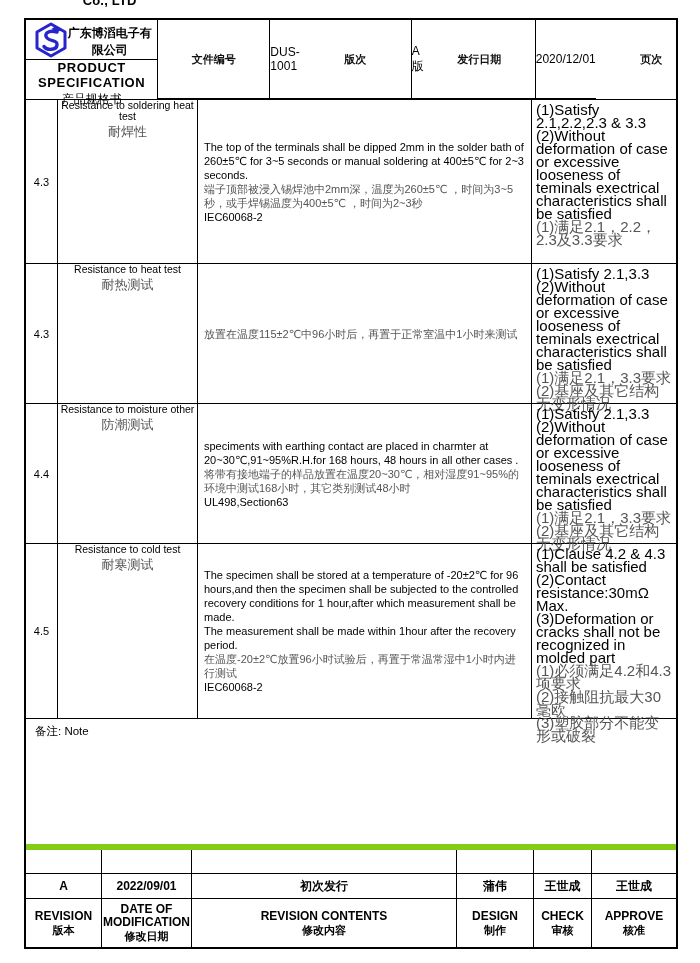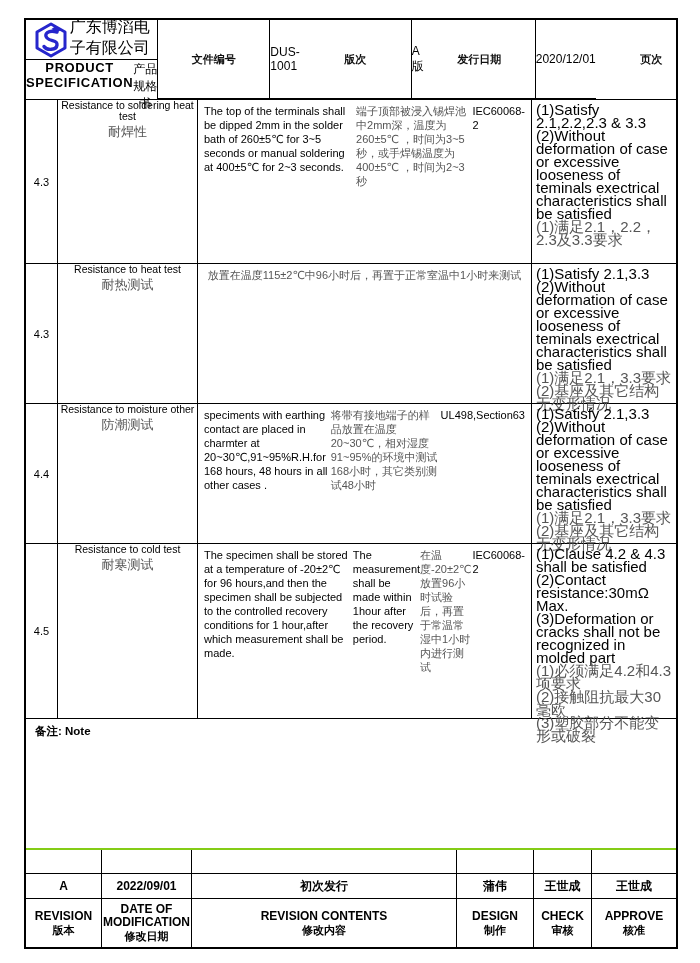--- a/index.html
+++ b/index.html
@@ -6,45 +6,45 @@
   html,body{background:#fff}
   body{width:700px;height:963px;position:relative;font-family:"Liberation Sans","DejaVu Sans",sans-serif;color:#000}
   .doc{position:absolute;left:24px;top:18px;width:654px;height:931px;border:2px solid #000;display:flex;flex-direction:column;background:#fff}
 
   
   .hdr{height:80px;flex:none;display:flex;border-bottom:1px solid #000}
   .hdr-left{width:384px;border-right:1px solid #000;display:flex;flex-direction:column}
   .hdr-company{height:40px;border-bottom:1px solid #000;position:relative;display:flex;flex-direction:column;justify-content:flex-end;text-align:center;padding-left:36px}
   .logo{position:absolute;left:7px;top:2px;width:36px;height:36px}
   .company-en{font-size:13px;font-weight:bold;letter-spacing:.2px}
-  .company-cn{font-size:16px;font-weight:normal;margin-top:17px}
-  .hdr-title{flex:1;display:flex;flex-direction:row;justify-content:center;text-align:center}
+  .company-cn{font-size:12px;font-weight:bold;margin-top:17px}
+  .hdr-title{flex:1;display:flex;flex-direction:column;justify-content:center;text-align:center}
   .title-en{font-size:13px;font-weight:bold;letter-spacing:.6px}
   .title-cn{font-size:12px;margin-top:1px}
   .hdr-right{flex:1;display:flex;flex-direction:row}
   .hdr-field{flex:1;display:flex;border-bottom:1px solid #000}
   .hdr-field:last-child{border-bottom:none}
   .hdr-flabel{width:112px;border-right:1px solid #000;display:flex;align-items:center;justify-content:center;font-size:11px;font-weight:bold;color:#111}
   .hdr-fvalue{flex:1;display:flex;align-items:center;justify-content:center;font-size:12px;font-weight:normal;white-space:pre-wrap}
 
   
   .rows-host{display:contents}
   .spec-row{display:flex;flex:none;border-bottom:1px solid #000}
   .spec-row-0{height:164px}.spec-row-1{height:140px}.spec-row-2{height:140px}.spec-row-3{height:175px}
   .cell{border-right:1px solid #000}
   .c-item{width:32px;display:flex;align-items:center;justify-content:center;font-size:11px}
   .c-name{width:140px;display:flex;flex-direction:column;align-items:center;justify-content:flex-start;text-align:center;font-size:10.5px;line-height:11px;padding:0 2px}
   .name-cn{color:#666;margin-top:4px;font-size:13px}
-  .c-desc{width:334px;display:flex;justify-content:center;padding:4px 6px;font-size:11px;line-height:14px}
+  .c-desc{width:334px;display:flex;flex-direction:column;justify-content:center;padding:4px 6px;font-size:11px;line-height:14px}
   .c-req{flex:1;border-right:none;display:flex;flex-direction:column;justify-content:flex-start;padding:3px 4px;font-size:15px;line-height:13px}
   .seg{white-space:pre-wrap}
   .seg.cjk{color:#555}
 
   
-  .note{height:131px;flex:none;border-bottom:2px solid #84cc16;padding:5px 9px;font-size:11.5px;font-weight:bold}
+  .note{height:131px;flex:none;border-bottom:6px solid #84cc16;padding:5px 9px;font-size:11.5px;font-weight:normal}
 
   
   .rev-row{display:flex;flex:none;border-bottom:1px solid #000}
   .rev-row-0{height:24px}
   .rev-row-1{height:25px;font-weight:bold;font-size:12px}
   .rev-hdr{flex:1;display:flex;font-weight:bold;border-bottom:none}
   .rcell{display:flex;align-items:center;justify-content:center;border-right:1px solid #000;text-align:center;overflow:hidden}
   .rev-hdr .rcell{flex-direction:column;line-height:13px}
   .rh-en{font-size:12px}
   .rh-cn{font-size:11px;margin-top:1px}

